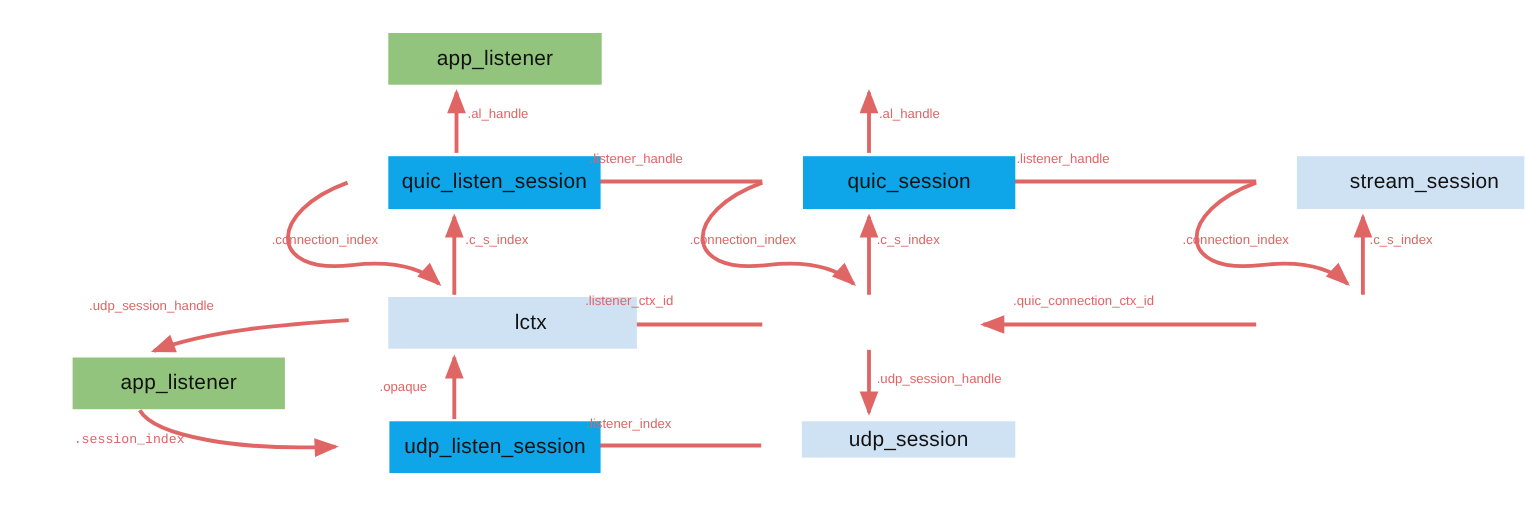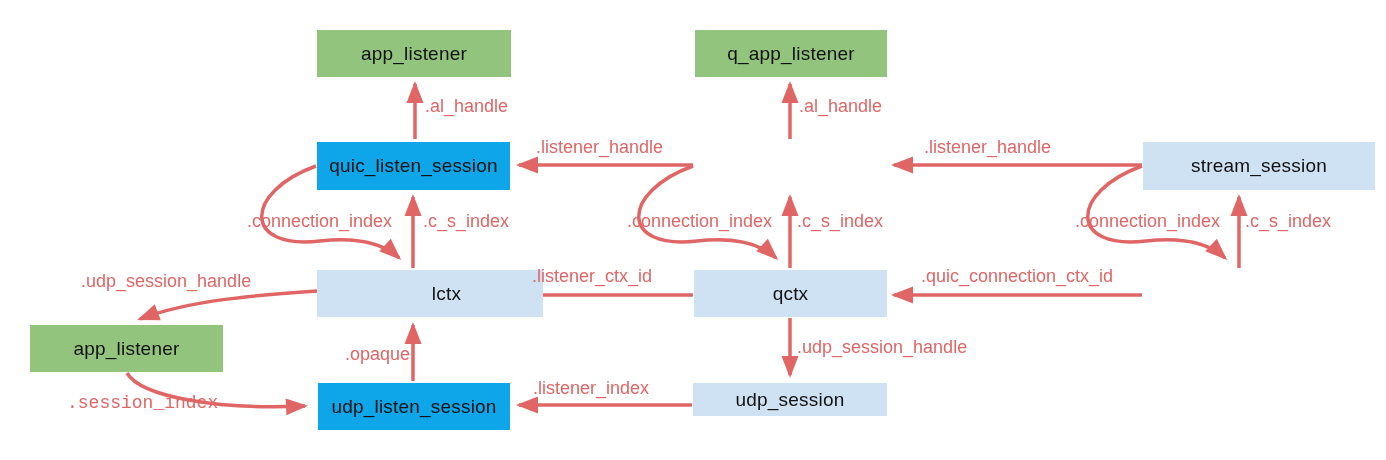--- a/index.html
+++ b/index.html
@@ -3,27 +3,27 @@
 <meta charset="utf-8">
 <style>
   html,body{margin:0;padding:0;background:#ffffff;}
   .canvas{
     position:relative;width:1386px;height:460px;background:#ffffff;
     font-family:"Liberation Sans",sans-serif;overflow:hidden;
   }
   .edges-svg{position:absolute;left:0;top:0;width:1386px;height:460px;}
   .node{
     position:absolute;display:flex;align-items:center;justify-content:center;
-    font-size:19px;color:#111111;letter-spacing:0.2px;
+    font-size:19px;color:#111111;letter-spacing:0.2px;margin-left:36px;
   }
   .node-green{background:#93c47d;}
   .node-blue{background:#0ea5e9;}
   .node-lightblue{background:#cfe2f3;}
   .elabel{
-    position:absolute;font-size:18px;color:#e06666;white-space:nowrap;
+    position:absolute;font-size:12px;color:#e06666;white-space:nowrap;
   }
 </style>
 </head>
 <body>
 
 <div class="canvas">
 
   <svg class="edges-svg" viewBox="0 0 1386 460">
     <defs>
       <marker id="ah" viewBox="0 0 24 20" markerWidth="24" markerHeight="20" refX="20" refY="10" orient="auto" markerUnits="userSpaceOnUse">
@@ -45,27 +45,26 @@
       <path d="M1142,295 L894,295" marker-end="url(#ah)"></path>
       <path d="M317,291 C258,295 190,300 140,319" marker-end="url(#ah)"></path>
       <path d="M790,318 L790,375" marker-end="url(#ah)"></path>
       <path d="M413,381 L413,325" marker-end="url(#ah)"></path>
       <path d="M692,405 L519,405" marker-end="url(#ah)"></path>
       <path d="M127,373 C141,397 218,410 305,406" marker-end="url(#ah)"></path>
     </g>
   </svg>
 
   <div class="node node-green" style="left:317px;top:30px;width:194px;height:47px;">app_listener</div>
-  <div class="node node-green" style="left:695px;top:30px;width:192px;height:47px;">q_app_listener</div>
 
   <div class="node node-blue" style="left:317px;top:142px;width:193px;height:48px;">quic_listen_session</div>
+  <div class="node node-blue" style="left:694px;top:142px;width:193px;height:48px;">quic_session</div>
   <div class="node node-lightblue" style="left:1143px;top:142px;width:232px;height:48px;">stream_session</div>
 
   <div class="node node-lightblue" style="left:317px;top:270px;width:193px;height:47px;padding-left:33px;">lctx</div>
-  <div class="node node-lightblue" style="left:694px;top:270px;width:193px;height:47px;">qctx</div>
 
   <div class="node node-green" style="left:30px;top:325px;width:193px;height:47px;">app_listener</div>
   <div class="node node-blue" style="left:318px;top:383px;width:192px;height:47px;text-align:center;">udp_listen_session</div>
   <div class="node node-lightblue" style="left:693px;top:383px;width:194px;height:33px;">udp_session</div>
 
   <div class="elabel" style="left:425px;top:96px;">.al_handle</div>
   <div class="elabel" style="left:799px;top:96px;">.al_handle</div>
   <div class="elabel" style="left:536px;top:137px;">.listener_handle</div>
   <div class="elabel" style="left:924px;top:137px;">.listener_handle</div>
 

